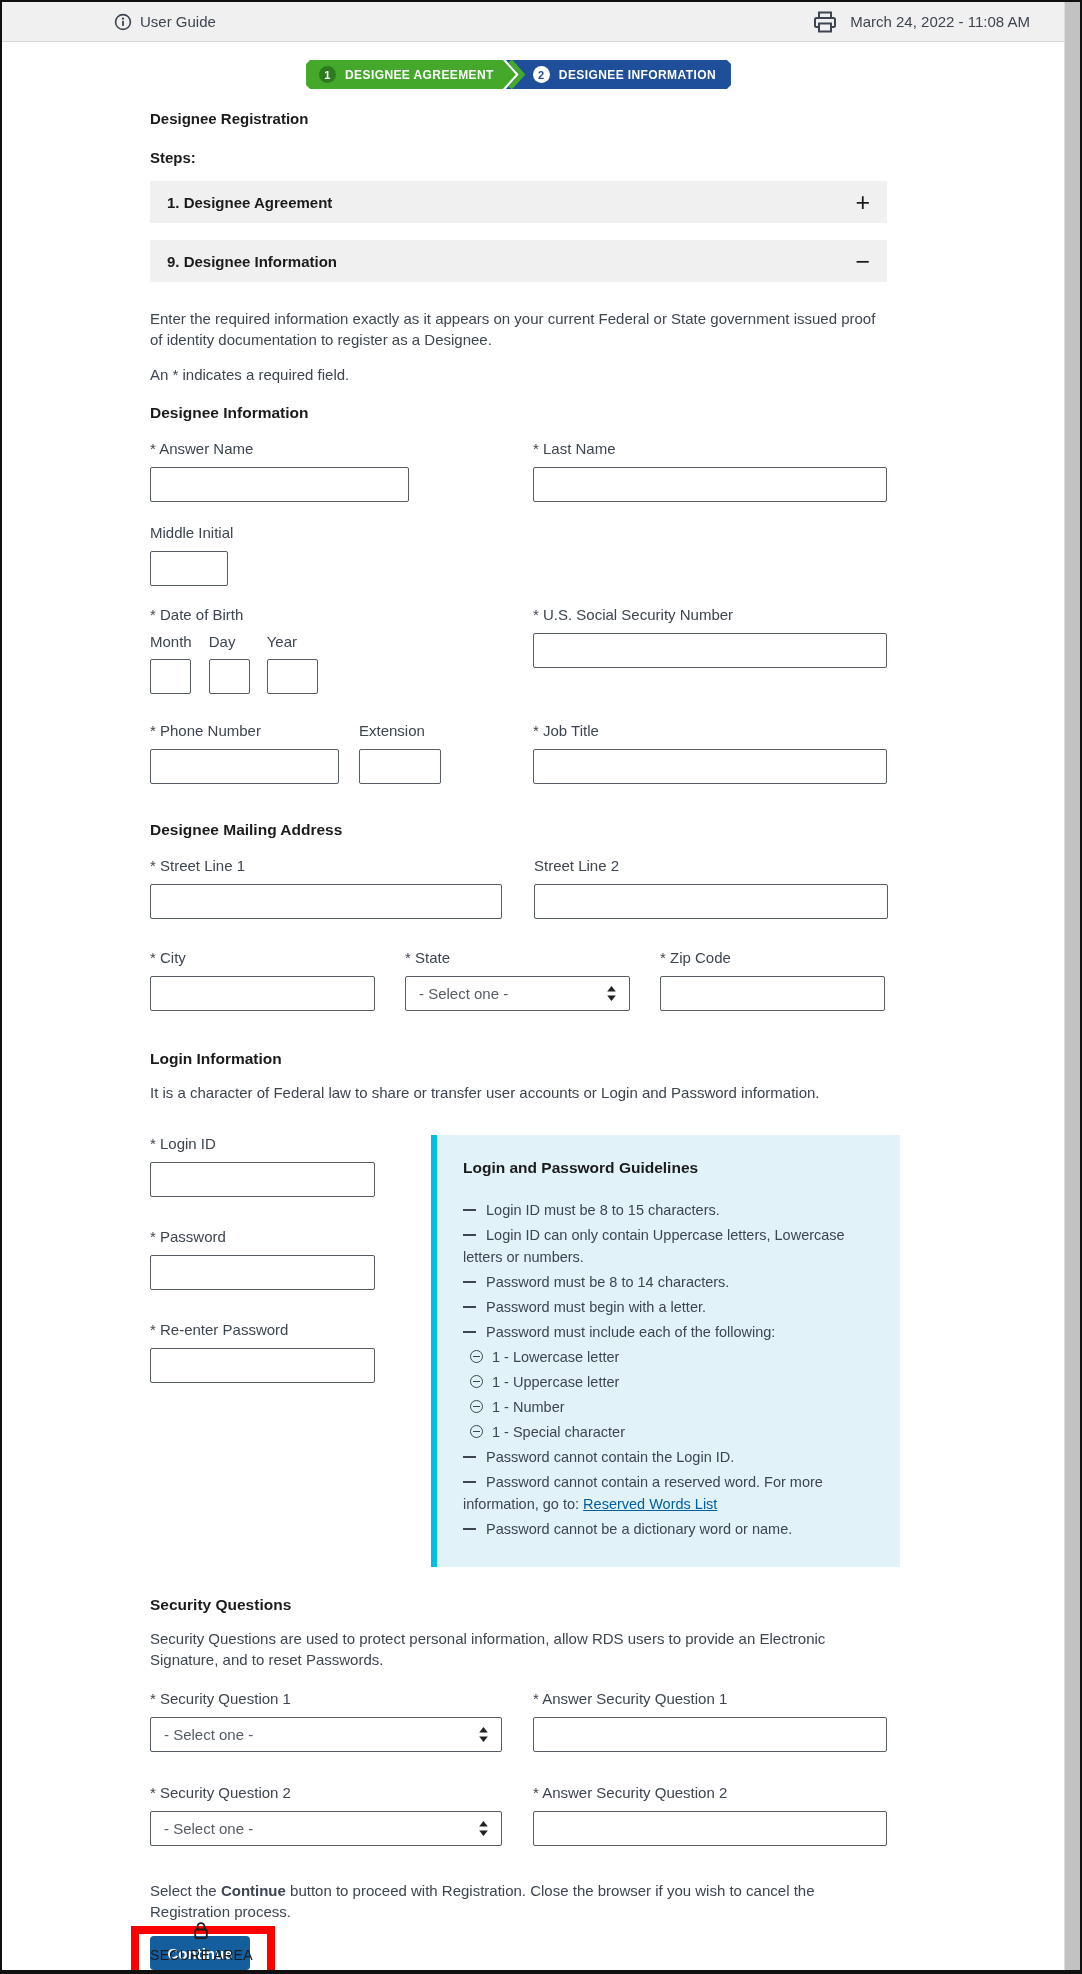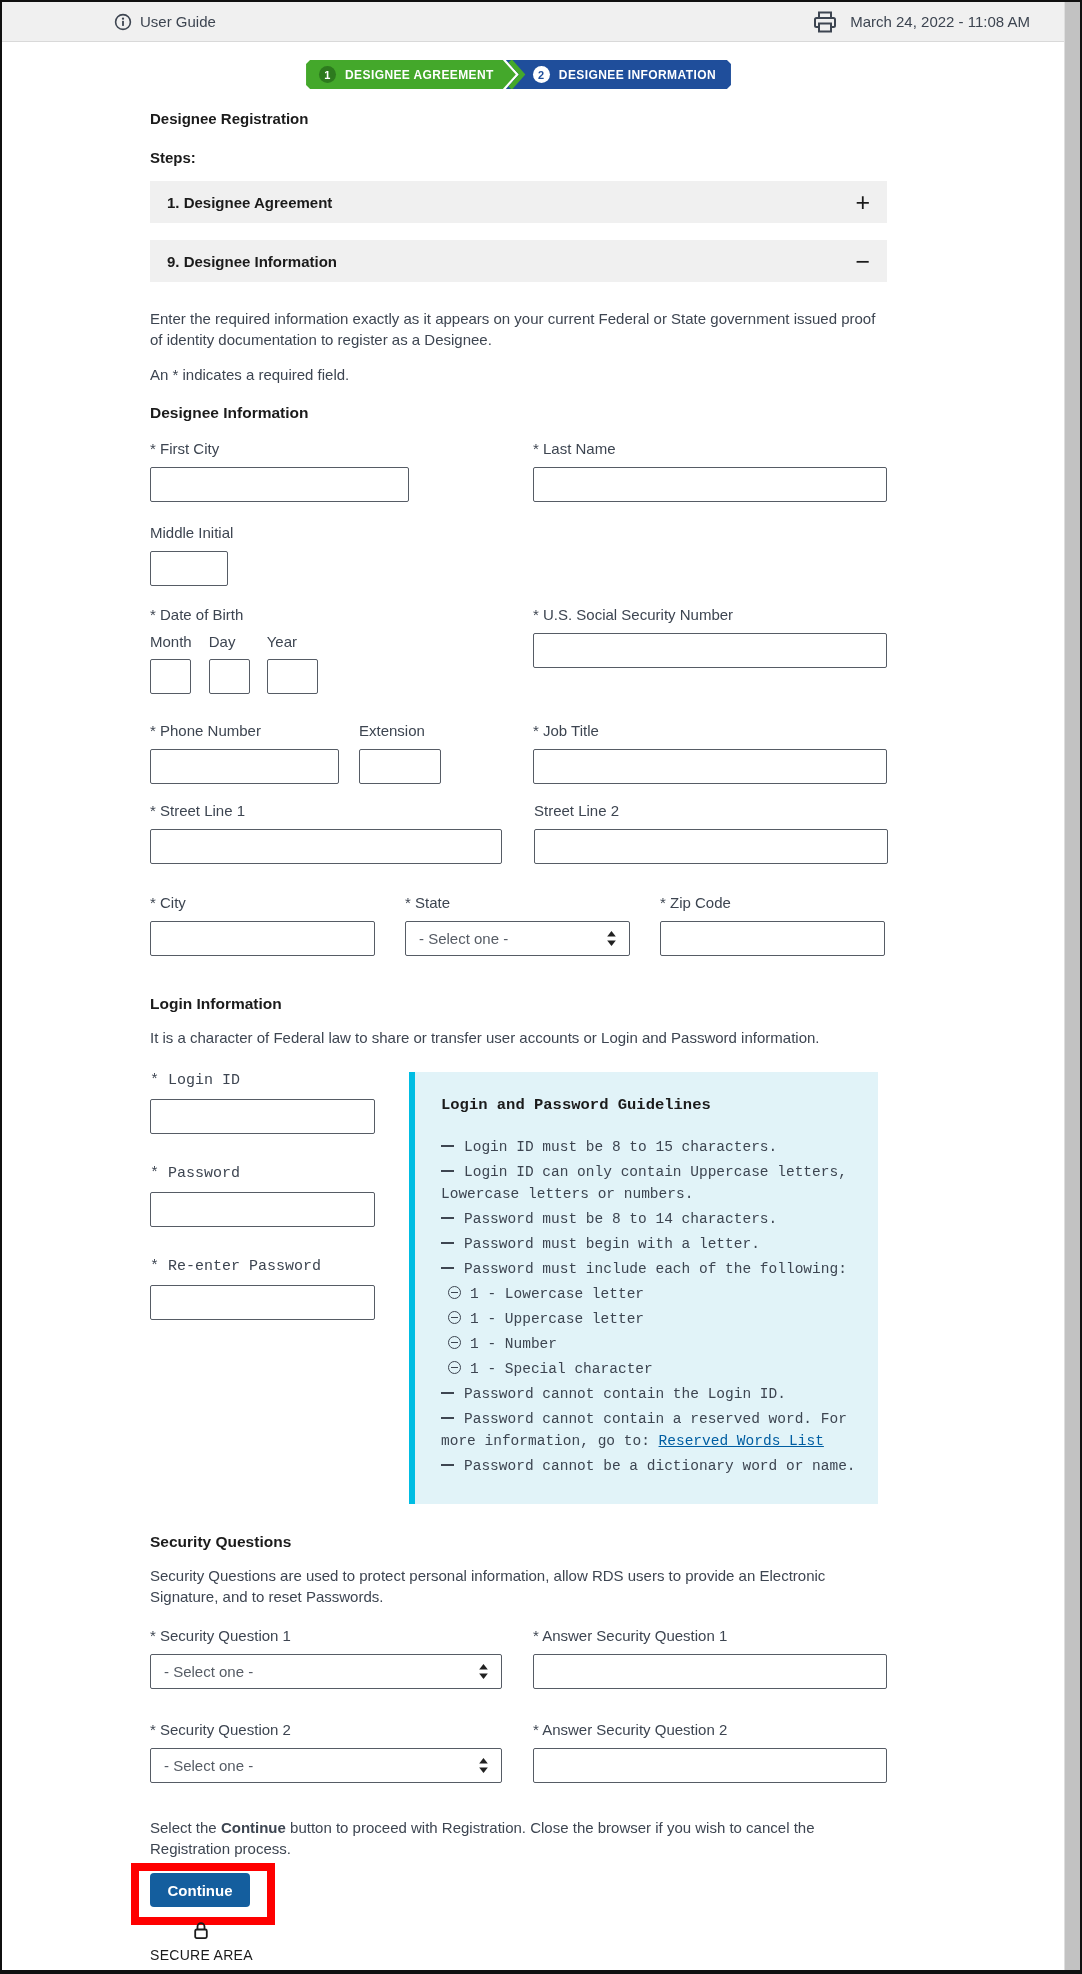--- a/index.html
+++ b/index.html
@@ -59,21 +59,21 @@
   .field label { display:block; font-size:15px; line-height:18px; color:#3d4551; margin-bottom:9px; }
   .tin { height:35px; border:1.5px solid #565c65; border-radius:2px; background:#fff; box-sizing:border-box; width:100%; font-size:15px; padding:0 10px; font-family:inherit; color:#1b1b1b; }
   .w259 { width:259px; } .w78 { width:78px; } .w41 { width:41px; } .w51 { width:51px; }
   .w189 { width:189px; } .w82 { width:82px; }
   .inline { display:flex; }
   .dob-sub { display:flex; gap:17px; margin-top:4px; }
   .dob-sub .field label { margin-bottom:8px; }
   .ext-gap { margin-left:20px; }
   .select { height:35px; border:1.5px solid #565c65; border-radius:2px; background:#fff; display:flex; align-items:center; justify-content:space-between; padding:0 13px; box-sizing:border-box; font-size:15px; color:#565c65; cursor:pointer; }
   
-  .login-grid { margin-top:24px; display:grid; grid-template-columns:225px 469px; column-gap:34px; align-items:start;font-family:Liberation Mono, monospace; }
+  .login-grid { margin-top:32px; display:grid; grid-template-columns:225px 469px; column-gap:56px; align-items:start; }
   .stack .field + .field { margin-top:31px; }
   .guidelines { background:#e1f3f8; border-left:6px solid #00bde3; box-sizing:border-box; padding:24px 22px 24px 26px; }
   .guidelines h3 { margin:0 0 22px; font-size:15.5px; color:#1b1b1b; }
   .guidelines ul { margin:0; padding:0; list-style:none; }
   .guidelines li { font-size:14.5px; line-height:22px; color:#3d4551; margin-bottom:3px; }
   .g-group2 { margin-top:26px; }
   .marker-dash { display:inline-block; width:13px; height:2px; background:#3d4551; vertical-align:4px; margin-right:10px; }
   li.circ { padding-left:7px; }
   .marker-circ { display:inline-block; width:13px; height:13px; box-sizing:border-box; border:1.5px solid #3d4551; border-radius:50%; position:relative; vertical-align:-1px; margin-right:9px; }
   .marker-circ::after { content:""; position:absolute; left:2px; right:2px; top:50%; height:1.5px; margin-top:-1px; background:#3d4551; }
@@ -145,21 +145,21 @@
     </div>
 
     <p class="intro">Enter the required information exactly as it appears on your current Federal or State government issued proof of identity documentation to register as a Designee.</p>
     <p class="required-note">An * indicates a required field.</p>
 
     
     <h2 class="h2-di">Designee Information</h2>
 
     <div class="row row-2 r-names">
       <div class="field">
-        <label>* First City</label>
+        <label>* Answer Name</label>
         <input class="tin w259" type="text" style="">
       </div>
       <div class="field">
         <label>* Last Name</label>
         <input class="tin" type="text" style="">
       </div>
     </div>
 
     <div class="row r-middle">
       <div class="field">
@@ -203,20 +203,21 @@
           <input class="tin w82" type="text" style="">
         </div>
       </div>
       <div class="field">
         <label>* Job Title</label>
         <input class="tin" type="text" style="">
       </div>
     </div>
 
     
+    <h2 class="h2-mail">Designee Mailing Address</h2>
 
     <div class="row row-2 r-street">
       <div class="field">
         <label>* Street Line 1</label>
         <input class="tin" type="text" style="">
       </div>
       <div class="field">
         <label>Street Line 2</label>
         <input class="tin" type="text" style="">
       </div>

